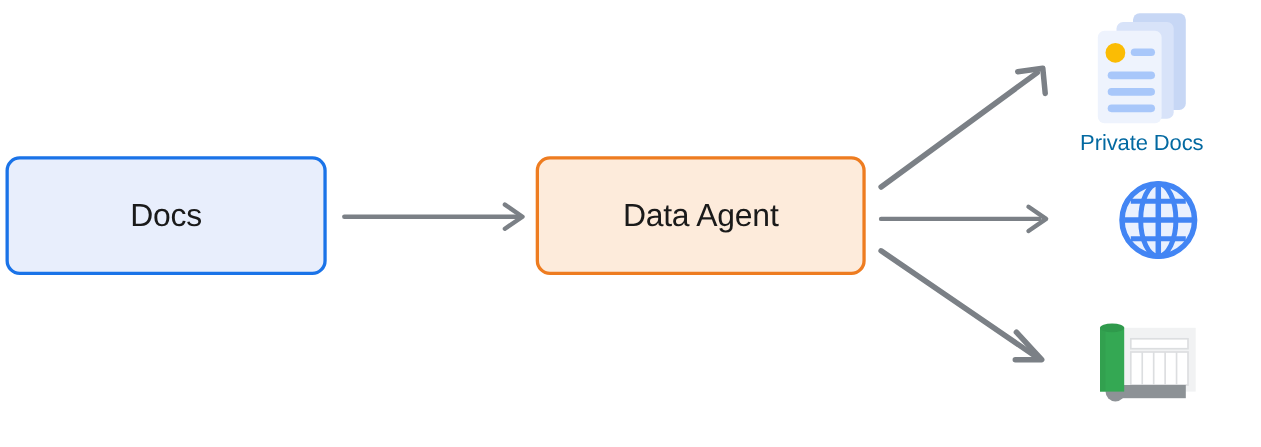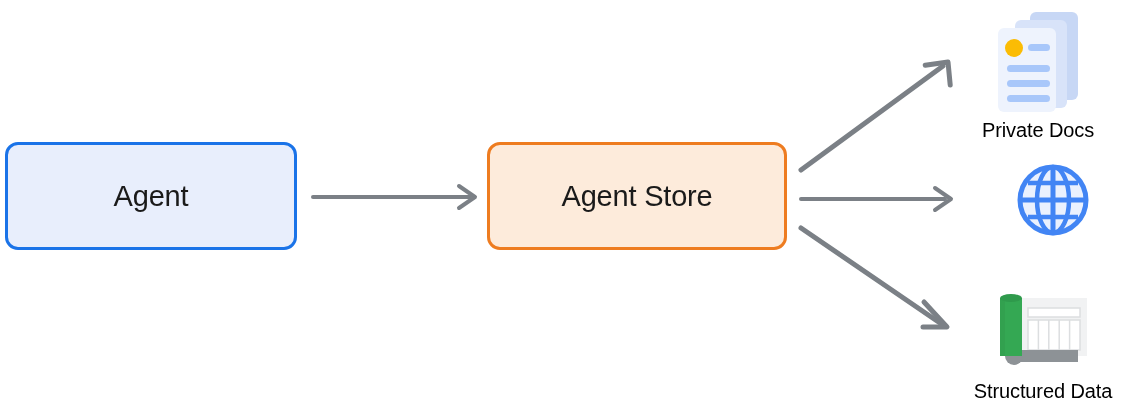--- a/index.html
+++ b/index.html
@@ -68,21 +68,21 @@
     width: 200px;
     display: flex;
     flex-direction: column;
     align-items: center;
   }
   .endpoint-icon {
     position: relative;
   }
   .endpoint-label {
     font-size: 20px;
-    color: #000000;
+    color: #0369a1;
     letter-spacing: -0.1px;
     font-family: "Liberation Sans", sans-serif;
     white-space: nowrap;
     text-align: center;
   }
 
   #endpoint-private-docs { left: 938px; top: 8px; }
   #endpoint-private-docs .endpoint-icon { width: 108px; height: 106px; }
   #endpoint-private-docs .endpoint-label { margin-top: 5px; }
 
@@ -93,25 +93,25 @@
   #endpoint-structured-data { left: 943px; top: 292px; }
   #endpoint-structured-data .endpoint-icon { width: 110px; height: 80px; }
   #endpoint-structured-data .endpoint-label { margin-top: 8px; }
 </style>
 </head>
 <body>
 
 <div id="canvas">
 
   <div class="node-box" id="agent-box">
-    <span class="node-label">Agent</span>
+    <span class="node-label">Docs</span>
   </div>
 
   <div class="node-box" id="datastore-box">
-    <span class="node-label">Agent Store</span>
+    <span class="node-label">Data Agent</span>
   </div>
 
   <svg id="arrow-layer" viewBox="0 0 1146 406">
 
     <g>
       <line x1="313" y1="197" x2="470" y2="197" stroke="#7b8086" stroke-width="4" stroke-linecap="round"></line>
       <polyline points="459,186 475,197 459,208" fill="none" stroke="#7b8086" stroke-width="4" stroke-linecap="round" stroke-linejoin="round"></polyline>
     </g>
 
     <g>
@@ -185,16 +185,15 @@
 
         <circle cx="26" cy="64" r="9" fill="#8d9296"></circle>
 
         <rect x="12" y="6" width="22" height="58" fill="#34a853"></rect>
 
         <ellipse cx="23" cy="6" rx="11" ry="4" fill="#2f9a4c"></ellipse>
 
         <rect x="12" y="6" width="5" height="58" fill="#2f9a4c" opacity="0.5"></rect>
       </svg>
     </div>
-    <div class="endpoint-label">Structured Data</div>
   </div>
 
 </div>
 
 </body></html>

